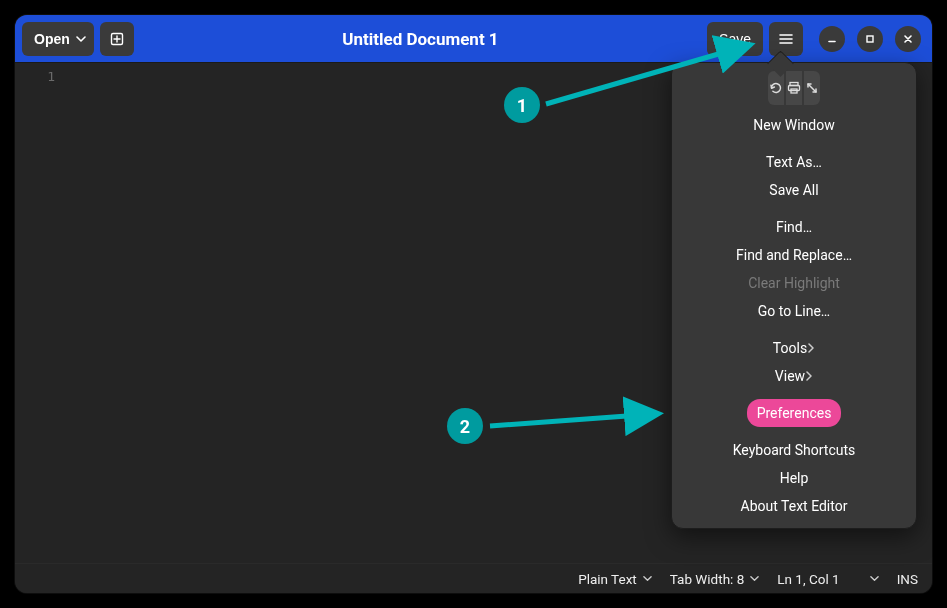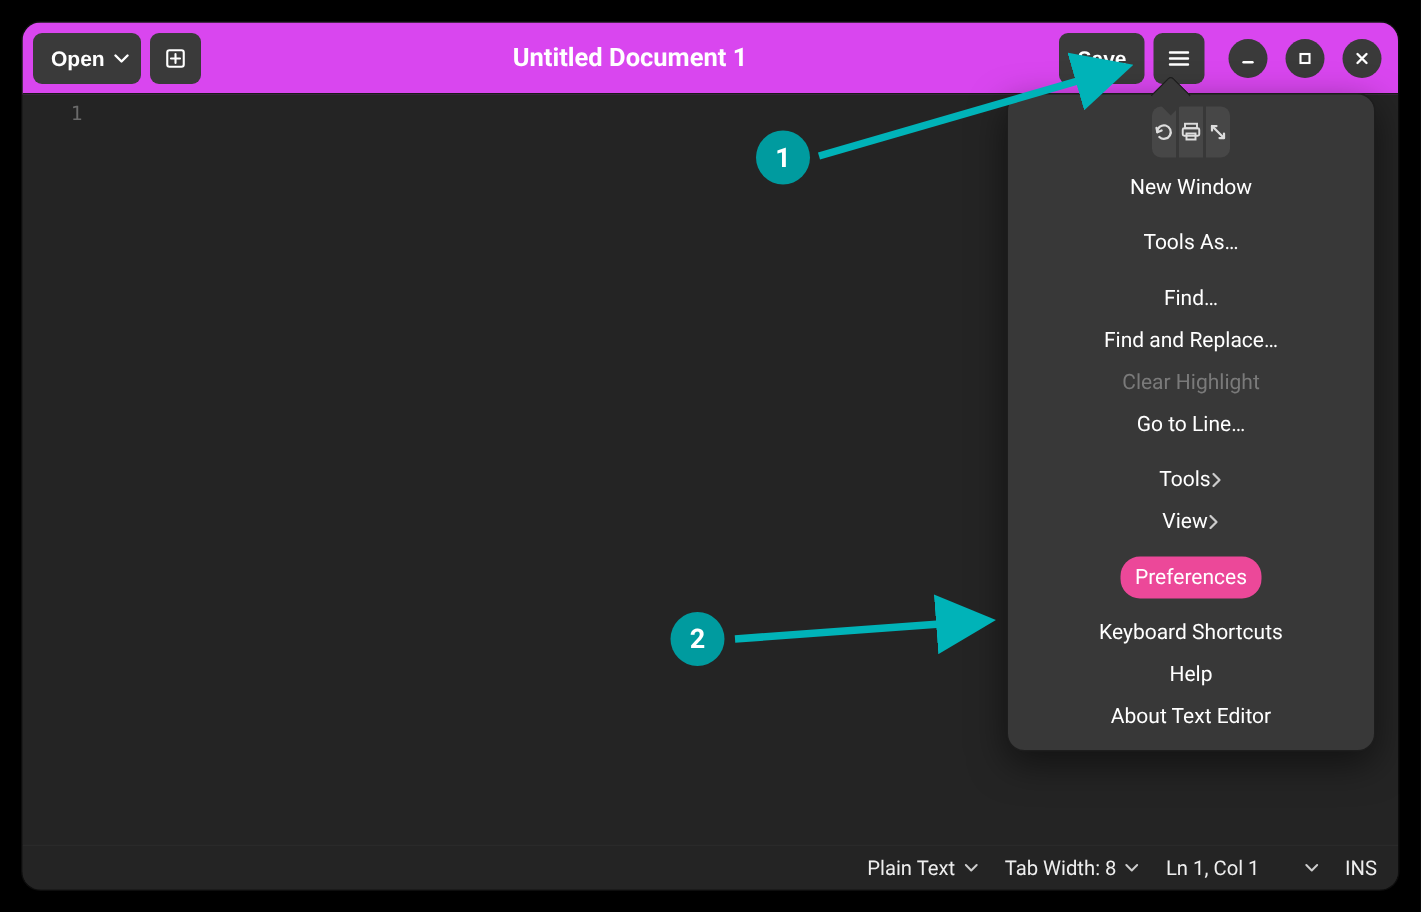--- a/index.html
+++ b/index.html
@@ -10,21 +10,21 @@
     width: 917px; height: 578px;
     background: #242424;
     border-radius: 12px;
     box-shadow: 0 0 0 1px rgba(255,255,255,0.05);
     overflow: hidden;
     display: flex; flex-direction: column;
   }
   
   .headerbar {
     height: 48px;
-    background: #d946ef;
+    background: #1d4ed8;
     border-bottom: 1px solid #1a1a1a;
     display: flex;
     align-items: center;
     padding: 0 7px;
     gap: 6px;
   }
   .hb-btn {
     height: 34px;
     background: #3a3a3a;
     border: none;
@@ -55,21 +55,21 @@
   }
   .open-btn { padding-right: 8px; }
   .open-btn .chev { margin-left: 6px; }
   .doc-title {
     flex: 1;
     text-align: center;
     font-weight: 700;
     color: #fff;
     font-size: 17px;
   }
-  .save-btn { font-weight: 700; }
+  .save-btn { font-weight: 400; }
   .winbtns { display: flex; gap: 12px; margin-left: 10px; margin-right: 4px; }
 
   
   .editor {
     flex: 1;
     display: flex;
     background: #242424;
     font-family: "DejaVu Sans Mono", Menlo, Consolas, monospace;
     font-size: 13px;
     position: relative;
@@ -290,21 +290,24 @@
           <path d="M4 4l4 4M12 12L8 8" stroke="#ddd" stroke-width="1.5" stroke-linecap="round"></path>
         </svg>
     </button>
   </div>
 
   <div class="menu-item">
       <span>New Window</span>
     </div>
   <div class="menu-sep"></div>
   <div class="menu-item">
-      <span>Tools As…</span>
+      <span>Text As…</span>
+    </div>
+  <div class="menu-item">
+      <span>Save All</span>
     </div>
   <div class="menu-sep"></div>
   <div class="menu-item">
       <span>Find…</span>
     </div>
   <div class="menu-item">
       <span>Find and Replace…</span>
     </div>
   <div class="menu-item disabled">
       <span>Clear Highlight</span>

